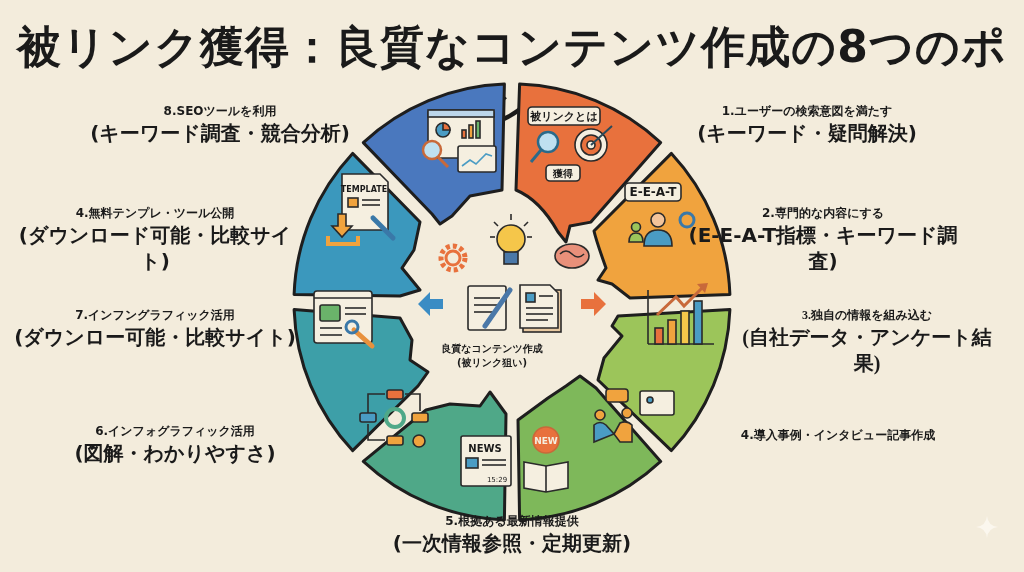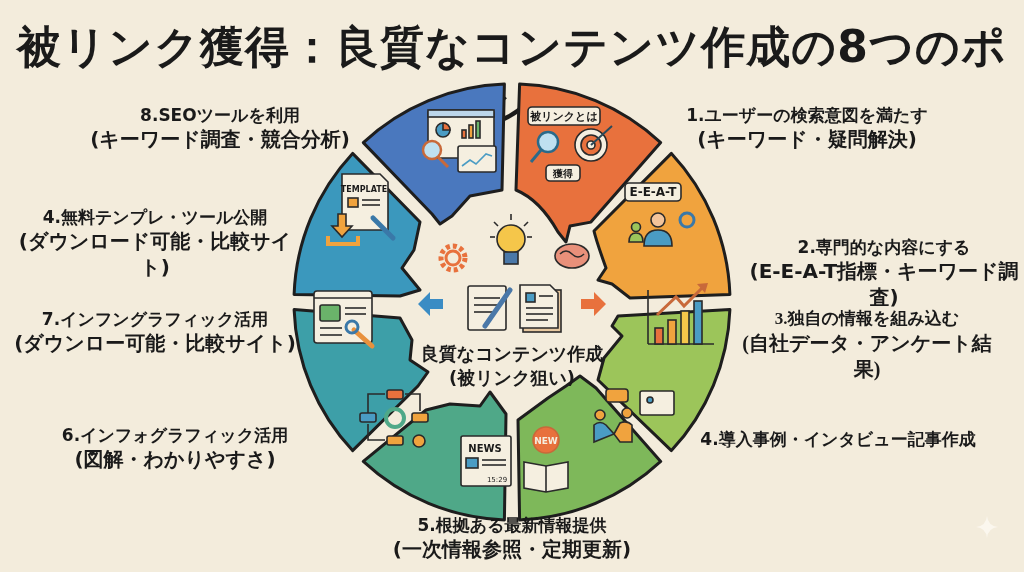--- a/index.html
+++ b/index.html
@@ -10,26 +10,26 @@
     color: #1a1a1a;
     position: relative;
   }
   .title {
     position: absolute; left: 0; top: 18px; width: 1024px;
     text-align: center; font-size: 44px; font-weight: bold; letter-spacing: 1px;
   }
   .label {
     position: absolute; text-align: center; font-weight: bold; line-height: 1.3;
   }
-  .label .main { font-size: 17px; display: block; }
+  .label .main { font-size: 12px; display: block; }
   .label .sub { font-size: 20px; display: block; }
   svg.ring { position: absolute; left: 0; top: 0; }
   .center-text {
-    position: absolute; left: 412px; top: 342px; width: 200px;
-    text-align: center; font-size: 18px; font-weight: bold; line-height: 1.35;
+    position: absolute; left: 392px; top: 342px; width: 200px;
+    text-align: center; font-size: 10px; font-weight: bold; line-height: 1.35;
   }
   .sparkle {
     position: absolute; left: 975px; top: 515px; width: 24px; height: 24px;
   }
 </style>
 </head>
 <body>
 
 <div class="title">被リンク獲得：良質なコンテンツ作成の8つのポイント</div>
 
@@ -205,21 +205,21 @@
 
 <div class="center-text">
   <span>良質なコンテンツ作成</span><br>
   <span>(被リンク狙い)</span>
 </div>
 
 <div class="label" style="left:672px; top:104px; width:270px;">
   <span class="main">1.ユーザーの検索意図を満たす</span>
   <span class="sub">(キーワード・疑問解決)</span>
 </div>
-<div class="label" style="left:749px; top:206px; width:270px;margin-top:30px;">
+<div class="label" style="left:688px; top:206px; width:270px;">
   <span class="main">2.専門的な内容にする</span>
   <span class="sub">(E-E-A-T指標・キーワード調査)</span>
 </div>
 <div class="label" style="left:732px; top:308px; width:270px;font-family:Liberation Serif, serif;">
   <span class="main">3.独自の情報を組み込む</span>
   <span class="sub">(自社データ・アンケート結果)</span>
 </div>
 <div class="label" style="left:688px; top:428px; width:300px;">
   <span class="main">4.導入事例・インタビュー記事作成</span>
 </div>

